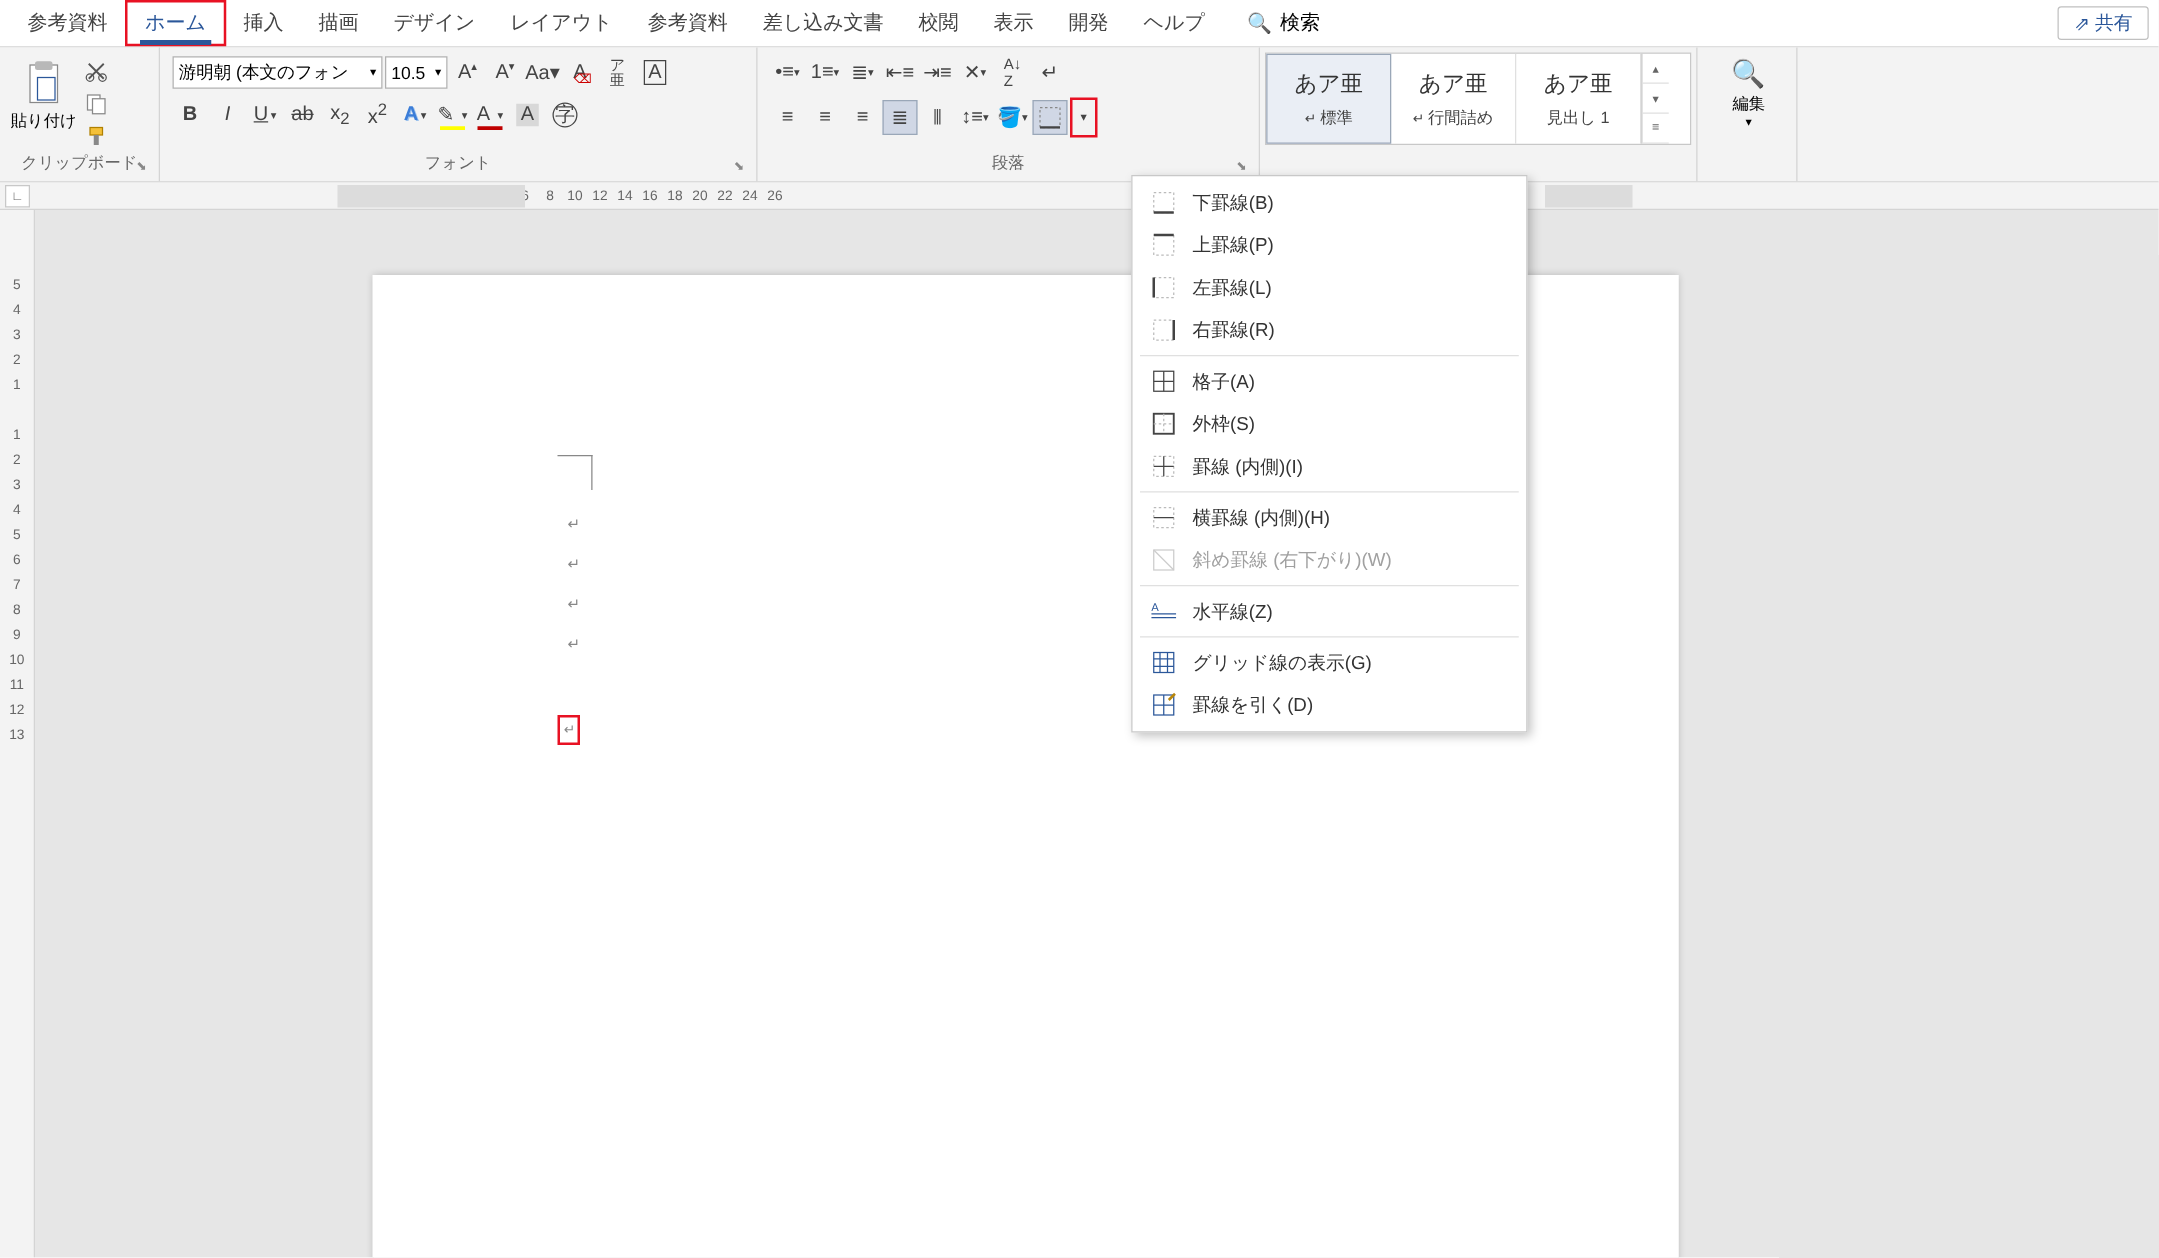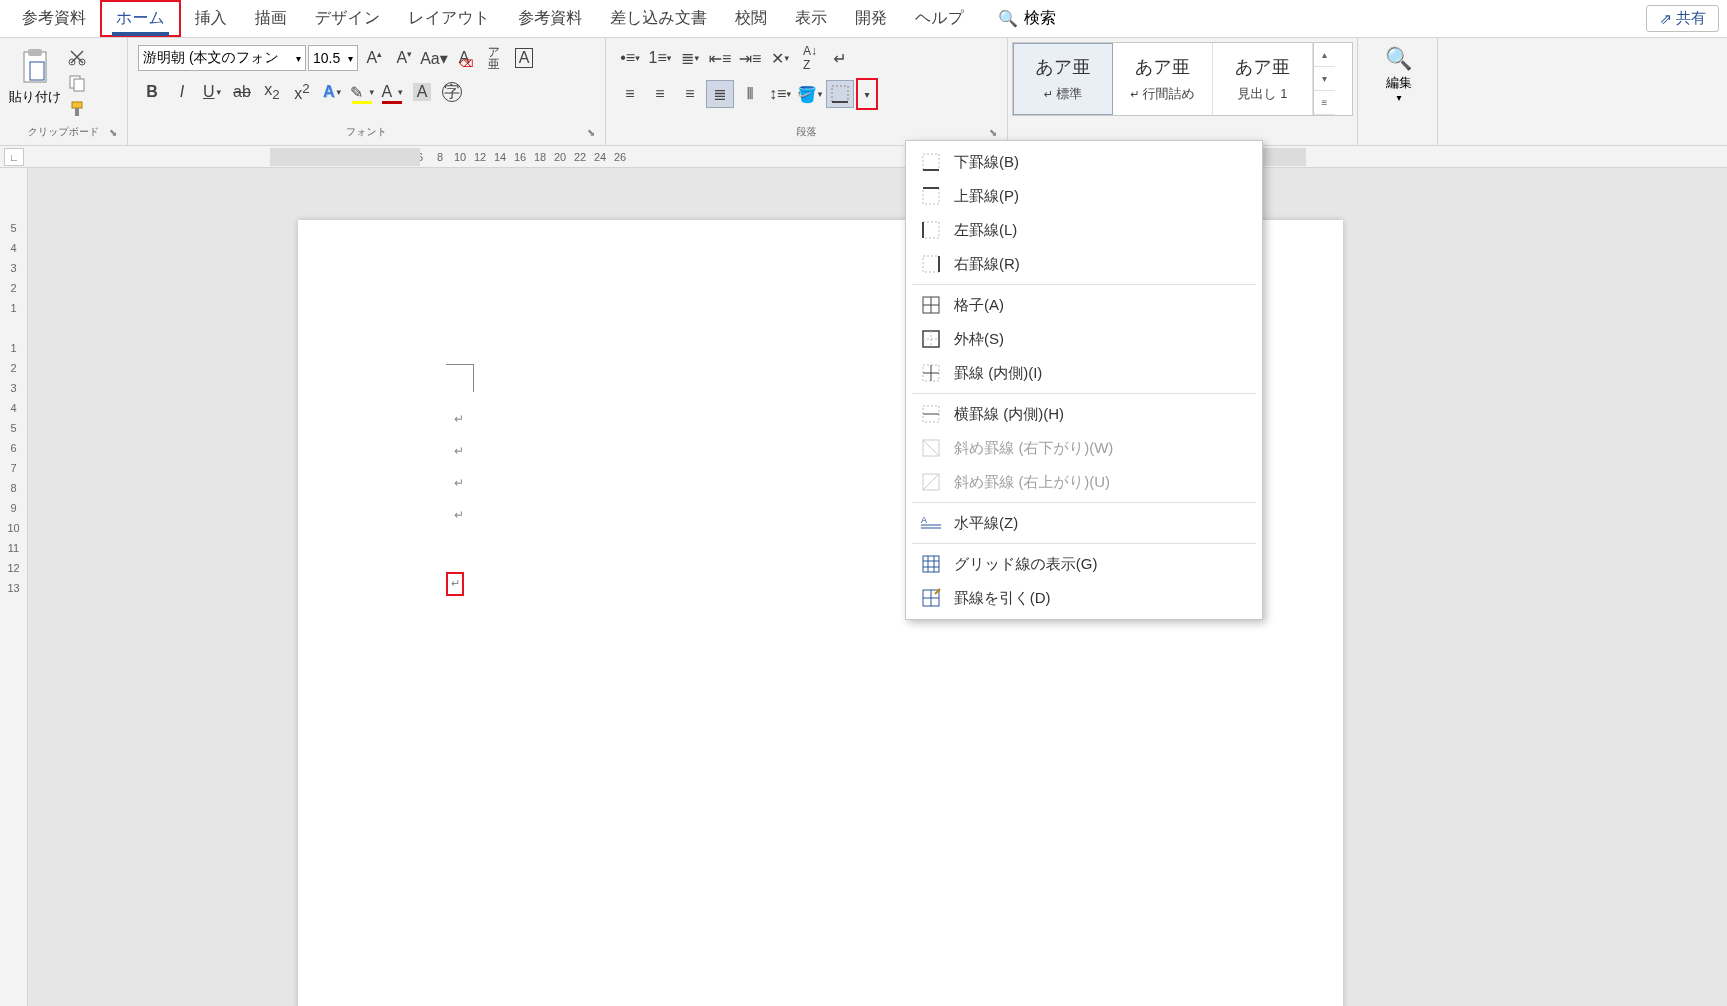--- a/index.html
+++ b/index.html
@@ -10,21 +10,21 @@
 .tab { padding: 6px 14px; font-size: 16px; color: #444; cursor: pointer; }
 .tab.active { color: #2b579a; position: relative; }
 .tab.active::after { content:""; position:absolute; left:10px; right:10px; bottom:-1px; height:4px; background:#2b579a; }
 .tab-highlight { border: 2px solid #e81123; display:inline-block; }
 .search-area { display:flex; align-items:center; margin-left: 20px; }
 .share-btn { margin-left:auto; border:1px solid #c0c0c0; padding:3px 12px; border-radius:3px; font-size:15px; color:#2b579a; display:flex; align-items:center; gap:4px; background:#fff; }
 
 
 .ribbon { height: 108px; background: #f3f3f3; display:flex; border-bottom:1px solid #d4d4d4; }
 .group { border-right: 1px solid #d4d4d4; padding: 4px 6px; display:flex; flex-direction:column; justify-content:space-between; position:relative; }
-.group-label { text-align:center; font-size:10px; color:#666; padding-bottom:2px; }
+.group-label { text-align:center; font-size:13px; color:#666; padding-bottom:2px; }
 .group-content { display:flex; align-items:flex-start; gap:2px; flex:1; padding-top:2px; }
 
 
 .big-btn { display:flex; flex-direction:column; align-items:center; justify-content:center; width:58px; padding-top:4px; }
 .big-btn .lbl { font-size:13px; margin-top:2px; }
 .mini-col { display:flex; flex-direction:column; gap:4px; padding-top:2px; }
 .mini-icon { width:22px; height:22px; display:flex; align-items:center; justify-content:center; }
 
 
 .font-combo { border:1px solid #b0b0b0; background:#fff; height:26px; font-size:14px; padding:0 4px; display:flex; align-items:center; }
@@ -37,21 +37,21 @@
 
 .styles-gallery { display:flex; gap:0; border:1px solid #c8c8c8; background:#fff; height:74px; }
 .style-item { width:100px; border-right:1px solid #e0e0e0; display:flex; flex-direction:column; align-items:center; justify-content:center; padding:6px 2px; }
 .style-item.selected { border:1px solid #9aa7b8; background:#eaeef5; }
 .style-preview { font-size:18px; color:#333; margin-bottom:6px; }
 .style-name { font-size:13px; color:#444; }
 .styles-scroll { width:22px; display:flex; flex-direction:column; border-left:1px solid #c8c8c8; }
 .styles-scroll div { flex:1; display:flex; align-items:center; justify-content:center; font-size:10px; color:#666; border-bottom:1px solid #e0e0e0; }
 
 
-.borders-menu { position:absolute; top:140px; left:905px; width:358px; background:#fff; border:1px solid #c8c8c8; box-shadow: 3px 3px 8px rgba(0,0,0,0.25); z-index:100; padding:4px 0; }
+.borders-menu { position:absolute; top:140px; left:905px; width:317px; background:#fff; border:1px solid #c8c8c8; box-shadow: 3px 3px 8px rgba(0,0,0,0.25); z-index:100; padding:4px 0; }
 .menu-item { display:flex; align-items:center; gap:12px; padding:6px 14px; font-size:15px; color:#333; }
 .menu-item.disabled { color:#a0a0a0; }
 .menu-sep { height:1px; background:#e0e0e0; margin:3px 6px; }
 .menu-icon { width:22px; height:22px; display:flex; align-items:center; justify-content:center; }
 .menu-item.highlighted { border:2px solid #e81123; margin:0 2px; padding:5px 12px; }
 
 
 .ruler-h { height:22px; background:#f3f3f3; border-bottom:1px solid #d4d4d4; display:flex; align-items:center; padding-left:270px; font-size:11px; color:#666; gap:0; position:relative; }
 .ruler-corner { position:absolute; left:4px; top:2px; width:20px; height:18px; border:1px solid #c8c8c8; background:#fff; font-size:10px; display:flex; align-items:center; justify-content:center; }
 .ruler-tick { width:20px; text-align:center; }
@@ -463,29 +463,20 @@
     </div>
   <div class="menu-item disabled">
       <span class="menu-icon">
         <svg width="20" height="20">
           <rect x="2" y="2" width="16" height="16" fill="none" stroke="#ccc"></rect>
           <line x1="2" y1="2" x2="18" y2="18" stroke="#ccc"></line>
         </svg>
       </span>
       <span>斜め罫線 (右下がり)(W)</span>
     </div>
-  <div class="menu-item disabled">
-      <span class="menu-icon">
-        <svg width="20" height="20">
-          <rect x="2" y="2" width="16" height="16" fill="none" stroke="#ccc"></rect>
-          <line x1="2" y1="18" x2="18" y2="2" stroke="#ccc"></line>
-        </svg>
-      </span>
-      <span>斜め罫線 (右上がり)(U)</span>
-    </div>
   <div class="menu-sep"></div>
   <div class="menu-item">
       <span class="menu-icon">
         <svg width="20" height="20">
           <text x="0" y="10" font-size="9" fill="#2b579a">A</text>
           <line x1="0" y1="12" x2="20" y2="12" stroke="#2b579a"></line>
           <line x1="0" y1="15" x2="20" y2="15" stroke="#2b579a"></line>
         </svg>
       </span>
       <span>水平線(Z)</span>

